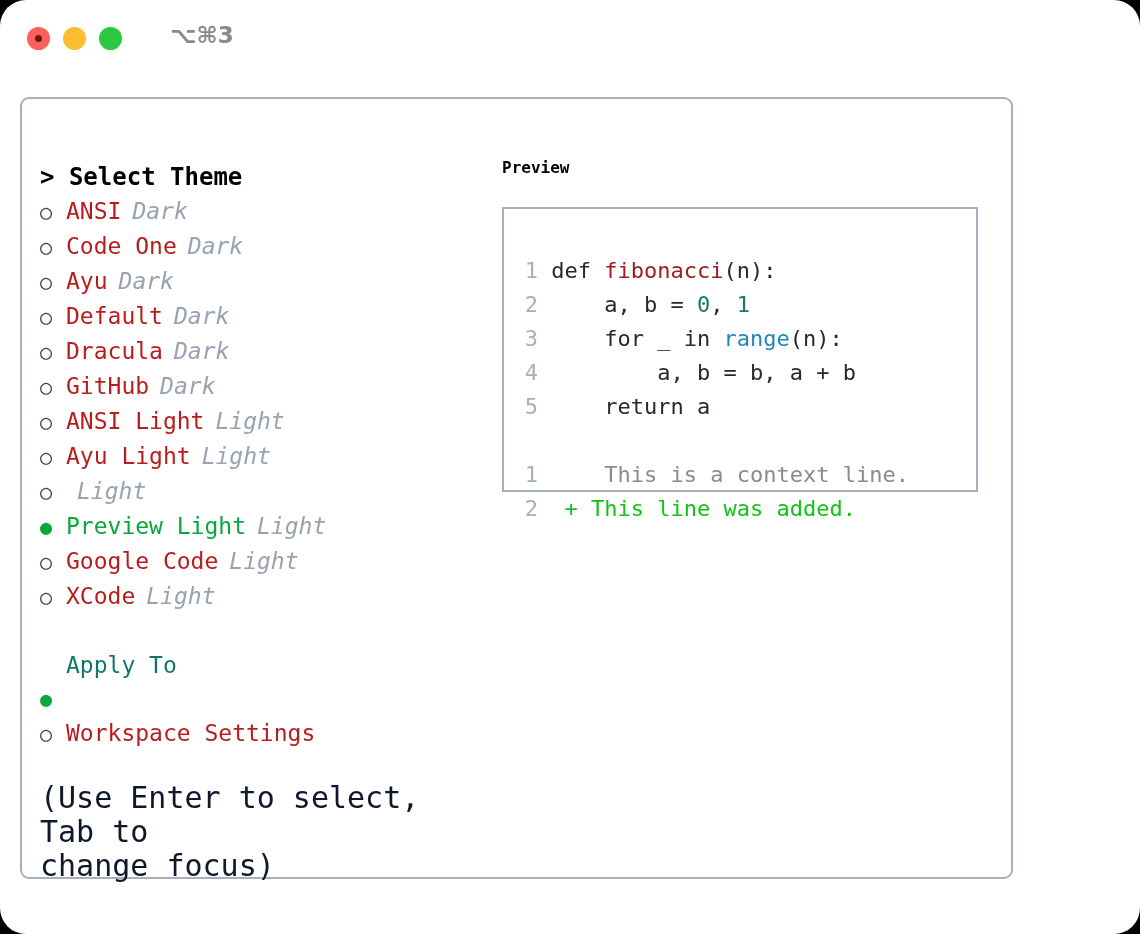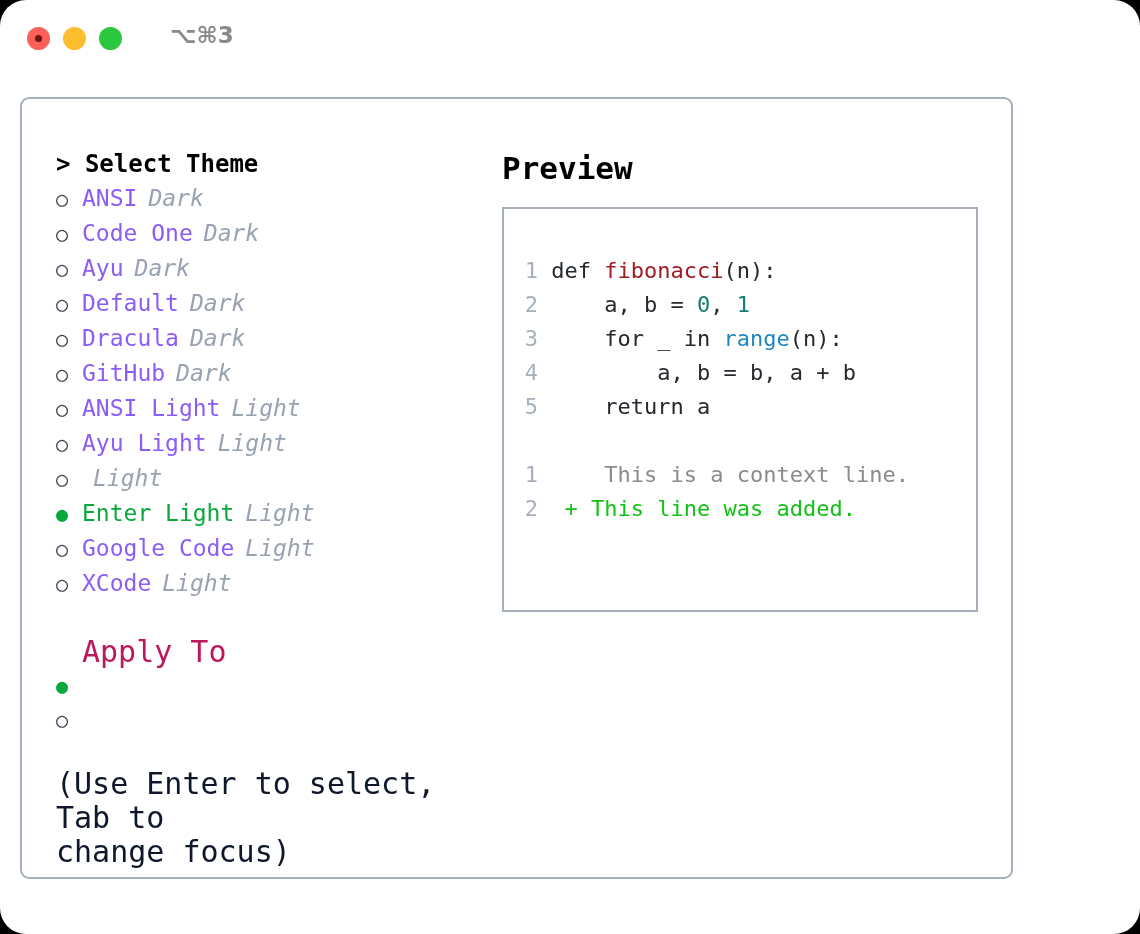--- a/index.html
+++ b/index.html
@@ -81,23 +81,22 @@
     border: 2px solid #a6b0bd;
     border-radius: 9px;
     box-sizing: border-box;
     background: #ffffff;
   }
 
   
   .left-col {
     position: absolute;
     left: 18px;
-    top: 48px;
+    top: 61px;
     width: 440px;
-    margin-left: 16px;
   }
 
   .list-title {
     font-size: 24px;
     font-weight: bold;
     color: #000000;
     line-height: 34px;
     white-space: pre;
   }
 
@@ -109,29 +108,29 @@
     white-space: pre;
   }
   .marker {
     display: inline-block;
     width: 26px;
     flex: 0 0 26px;
     color: #3b4150;
     font-size: 20px;
   }
   .marker.sel { color: #09a83b; }
-  .opt-label { color: #8b5cf6; }
+  .opt-label { color: #b91c1c; }
   .opt-row.selected .opt-label { color: #0aa83c; }
   .opt-variant { color: #98a2b0; padding-left: 11px; font-style: italic; }
 
   .section-gap { height: 34px; }
 
   .section-title {
-    font-size: 30px;
-    color: #be185d;
+    font-size: 23px;
+    color: #0f766e;
     line-height: 34px;
     padding-left: 26px;
     white-space: pre;
   }
 
   .help-text {
     margin-top: 30px;
     font-size: 30px;
     color: #0f172a;
     line-height: 34px;
@@ -140,30 +139,30 @@
   }
 
   
   .right-col {
     position: absolute;
     left: 480px;
     top: 52px;
     width: 490px;
   }
   .preview-title {
-    font-size: 31px;
+    font-size: 16px;
     font-weight: bold;
     color: #000000;
     line-height: 34px;
     white-space: pre;
   }
   .code-box {
     margin-top: 22px;
     width: 476px;
-    height: 405px;
+    height: 285px;
     border: 2px solid #a6b0bd;
     box-sizing: border-box;
     background: #ffffff;
     padding: 45px 0 0 16px;
   }
   .code-line {
     font-size: 22px;
     line-height: 34px;
     white-space: pre;
     color: #2f333d;
@@ -206,32 +205,32 @@
       <div id="theme-list">
           <div class="opt-row"><span class="marker">○</span><span class="opt-label">ANSI</span><span class="opt-variant">Dark</span></div>
           <div class="opt-row"><span class="marker">○</span><span class="opt-label">Code One</span><span class="opt-variant">Dark</span></div>
           <div class="opt-row"><span class="marker">○</span><span class="opt-label">Ayu</span><span class="opt-variant">Dark</span></div>
           <div class="opt-row"><span class="marker">○</span><span class="opt-label">Default</span><span class="opt-variant">Dark</span></div>
           <div class="opt-row"><span class="marker">○</span><span class="opt-label">Dracula</span><span class="opt-variant">Dark</span></div>
           <div class="opt-row"><span class="marker">○</span><span class="opt-label">GitHub</span><span class="opt-variant">Dark</span></div>
           <div class="opt-row"><span class="marker">○</span><span class="opt-label">ANSI Light</span><span class="opt-variant">Light</span></div>
           <div class="opt-row"><span class="marker">○</span><span class="opt-label">Ayu Light</span><span class="opt-variant">Light</span></div>
           <div class="opt-row"><span class="marker">○</span><span class="opt-variant">Light</span></div>
-          <div class="opt-row selected"><span class="marker sel">●</span><span class="opt-label">Enter Light</span><span class="opt-variant">Light</span></div>
+          <div class="opt-row selected"><span class="marker sel">●</span><span class="opt-label">Preview Light</span><span class="opt-variant">Light</span></div>
           <div class="opt-row"><span class="marker">○</span><span class="opt-label">Google Code</span><span class="opt-variant">Light</span></div>
           <div class="opt-row"><span class="marker">○</span><span class="opt-label">XCode</span><span class="opt-variant">Light</span></div>
         </div>
 
       <div class="section-gap"></div>
 
       <div class="section-title">Apply To</div>
 
       <div id="apply-list">
           <div class="opt-row selected"><span class="marker sel">●</span></div>
-          <div class="opt-row"><span class="marker">○</span></div>
+          <div class="opt-row"><span class="marker">○</span><span class="opt-label">Workspace Settings</span></div>
         </div>
 
       <div class="help-text">(Use Enter to select, Tab to
 change focus)</div>
     </div>
 
     <div class="right-col">
       <div class="preview-title">Preview</div>
       <div class="code-box">
         <div id="code-lines">

